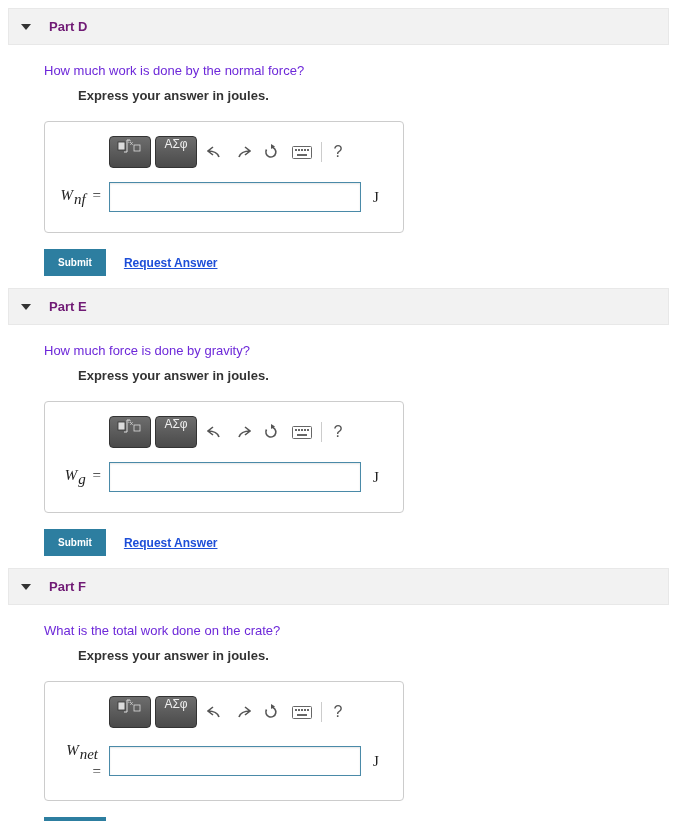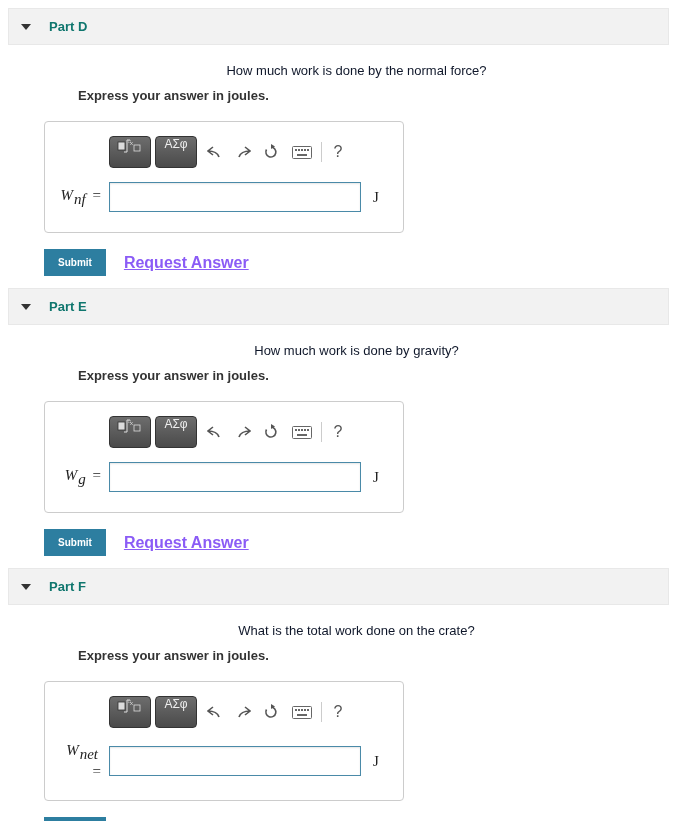--- a/index.html
+++ b/index.html
@@ -25,30 +25,29 @@
   }
   .caret {
     width: 0; height: 0;
     border-left: 5px solid transparent;
     border-right: 5px solid transparent;
     border-top: 6px solid #333;
     margin-right: 18px;
   }
   .part-title {
     font-weight: bold;
-    color: #0f766e;
+    color: #701a75;
     font-size: 13px;
   }
   .part-body {
     padding: 18px 0 0 36px;
   }
   .question {
-    color: #0f172a;
+    color: #6d28d9;
     margin-bottom: 10px;
-    text-align: center;
   }
   .instruction {
     font-weight: bold;
     margin-bottom: 18px;
     padding-left: 34px;
   }
   .answer-box {
     border: 1px solid #ccc;
     border-radius: 4px;
     padding: 14px 16px 20px 10px;
@@ -141,22 +140,22 @@
   .submit-btn {
     background: #2d7ea0;
     color: #fff;
     border: none;
     padding: 8px 14px;
     font-size: 10px;
     font-weight: bold;
     cursor: pointer;
   }
   .request-link {
-    color: #8b5cf6;
-    font-size: 16px;
+    color: #1d4ed8;
+    font-size: 12px;
     font-weight: bold;
     text-decoration: underline;
     cursor: pointer;
   }
   
   svg { display: block; }
 </style>
 </head>
 <body>
 
@@ -225,21 +224,21 @@
         <a class="request-link">Request Answer</a>
       </div>
     </div>
   </div>
   <div class="part">
     <div class="part-header">
       <div class="caret"></div>
       <div class="part-title">Part E</div>
     </div>
     <div class="part-body">
-      <div class="question">How much work is done by gravity?</div>
+      <div class="question">How much force is done by gravity?</div>
       <div class="instruction">Express your answer in joules.</div>
       <div class="answer-box">
 
   <div class="toolbar">
     <div class="tb-dark fmt">
               <svg width="26" height="18" viewBox="0 0 26 18">
                 <rect x="1" y="5" width="7" height="8" fill="#ddd" stroke="#333" stroke-width="0.8"></rect>
                 <text x="13" y="8" font-size="6" fill="#ddd">x</text>
                 <path d="M10 3 L10 15 M10 3 L13 3 M10 15 L7 15" stroke="#ddd" stroke-width="1" fill="none"></path>
                 <text x="11" y="6" font-size="5" fill="#ddd">□</text>

